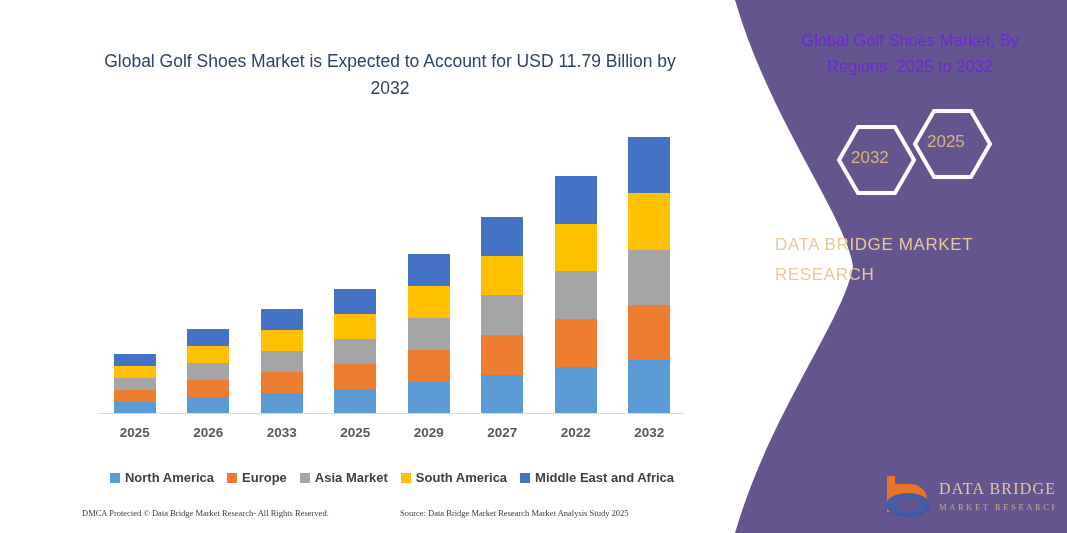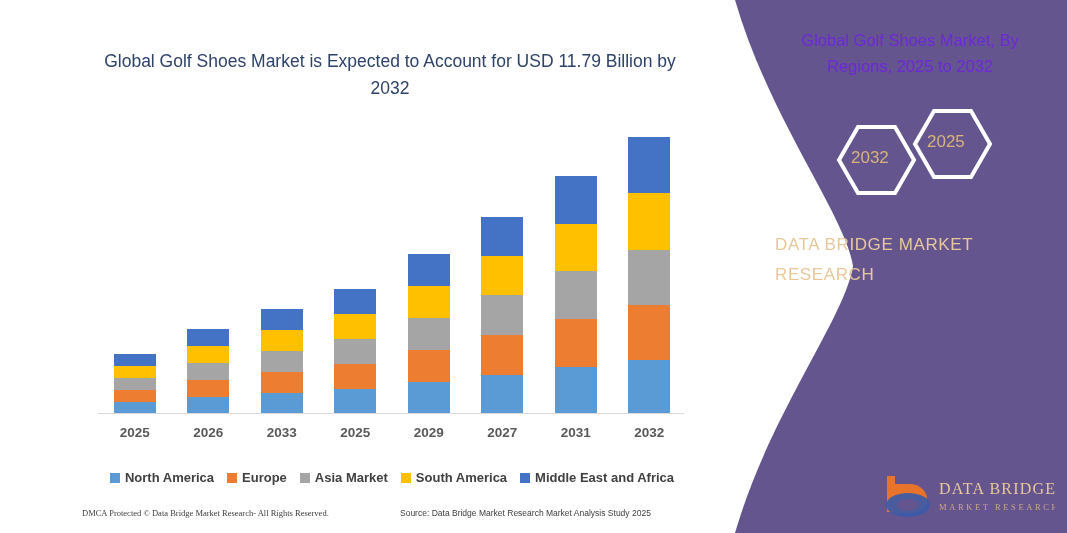--- a/index.html
+++ b/index.html
@@ -28,21 +28,21 @@
 
   .legend{position:absolute;left:98px;top:470px;width:588px;
           display:flex;justify-content:center;align-items:center;gap:13px;}
   .leg-item{display:flex;align-items:center;gap:5px;}
   .leg-sw{width:10px;height:10px;display:inline-block;}
   .leg-label{font-size:13px;color:#404040;font-weight:bold;white-space:nowrap;}
 
   .footer{position:absolute;left:0;top:508px;width:700px;height:20px;}
   .foot-left{position:absolute;left:82px;top:0;font-family:"Liberation Serif",serif;
              font-size:8.5px;color:#3c3c3c;white-space:nowrap;text-align:right;}
-  .foot-right{position:absolute;left:400px;top:0;font-family:Liberation Sans, sans-serif;
+  .foot-right{position:absolute;left:400px;top:0;font-family:Liberation Serif, serif;
               font-size:8.5px;color:#3c3c3c;white-space:nowrap;}
 
   
   .panel{position:absolute;left:690px;top:0;width:377px;height:533px;}
   .panel svg{position:absolute;left:0;top:0;}
   .panel-title{
     position:absolute;left:85px;top:27px;width:270px;text-align:center;
     color:#6d28d9;font-size:16.5px;line-height:1.6;font-weight:400;
   }
   .hexwrap{position:absolute;left:120px;top:105px;width:230px;height:105px;}
@@ -138,21 +138,21 @@
   </div>
   <div class="baseline"></div>
 
   <div class="xaxis" id="xaxis">
       <div class="xtick">2025</div>
       <div class="xtick">2026</div>
       <div class="xtick">2033</div>
       <div class="xtick">2025</div>
       <div class="xtick">2029</div>
       <div class="xtick">2027</div>
-      <div class="xtick">2031</div>
+      <div class="xtick">2022</div>
       <div class="xtick">2032</div>
     </div>
 
   <div class="legend" id="legend">
       <div class="leg-item">
         <span class="leg-sw" style="background: rgb(91, 155, 213);"></span>
         <span class="leg-label">North America</span>
       </div>
       <div class="leg-item">
         <span class="leg-sw" style="background: rgb(237, 125, 49);"></span>

